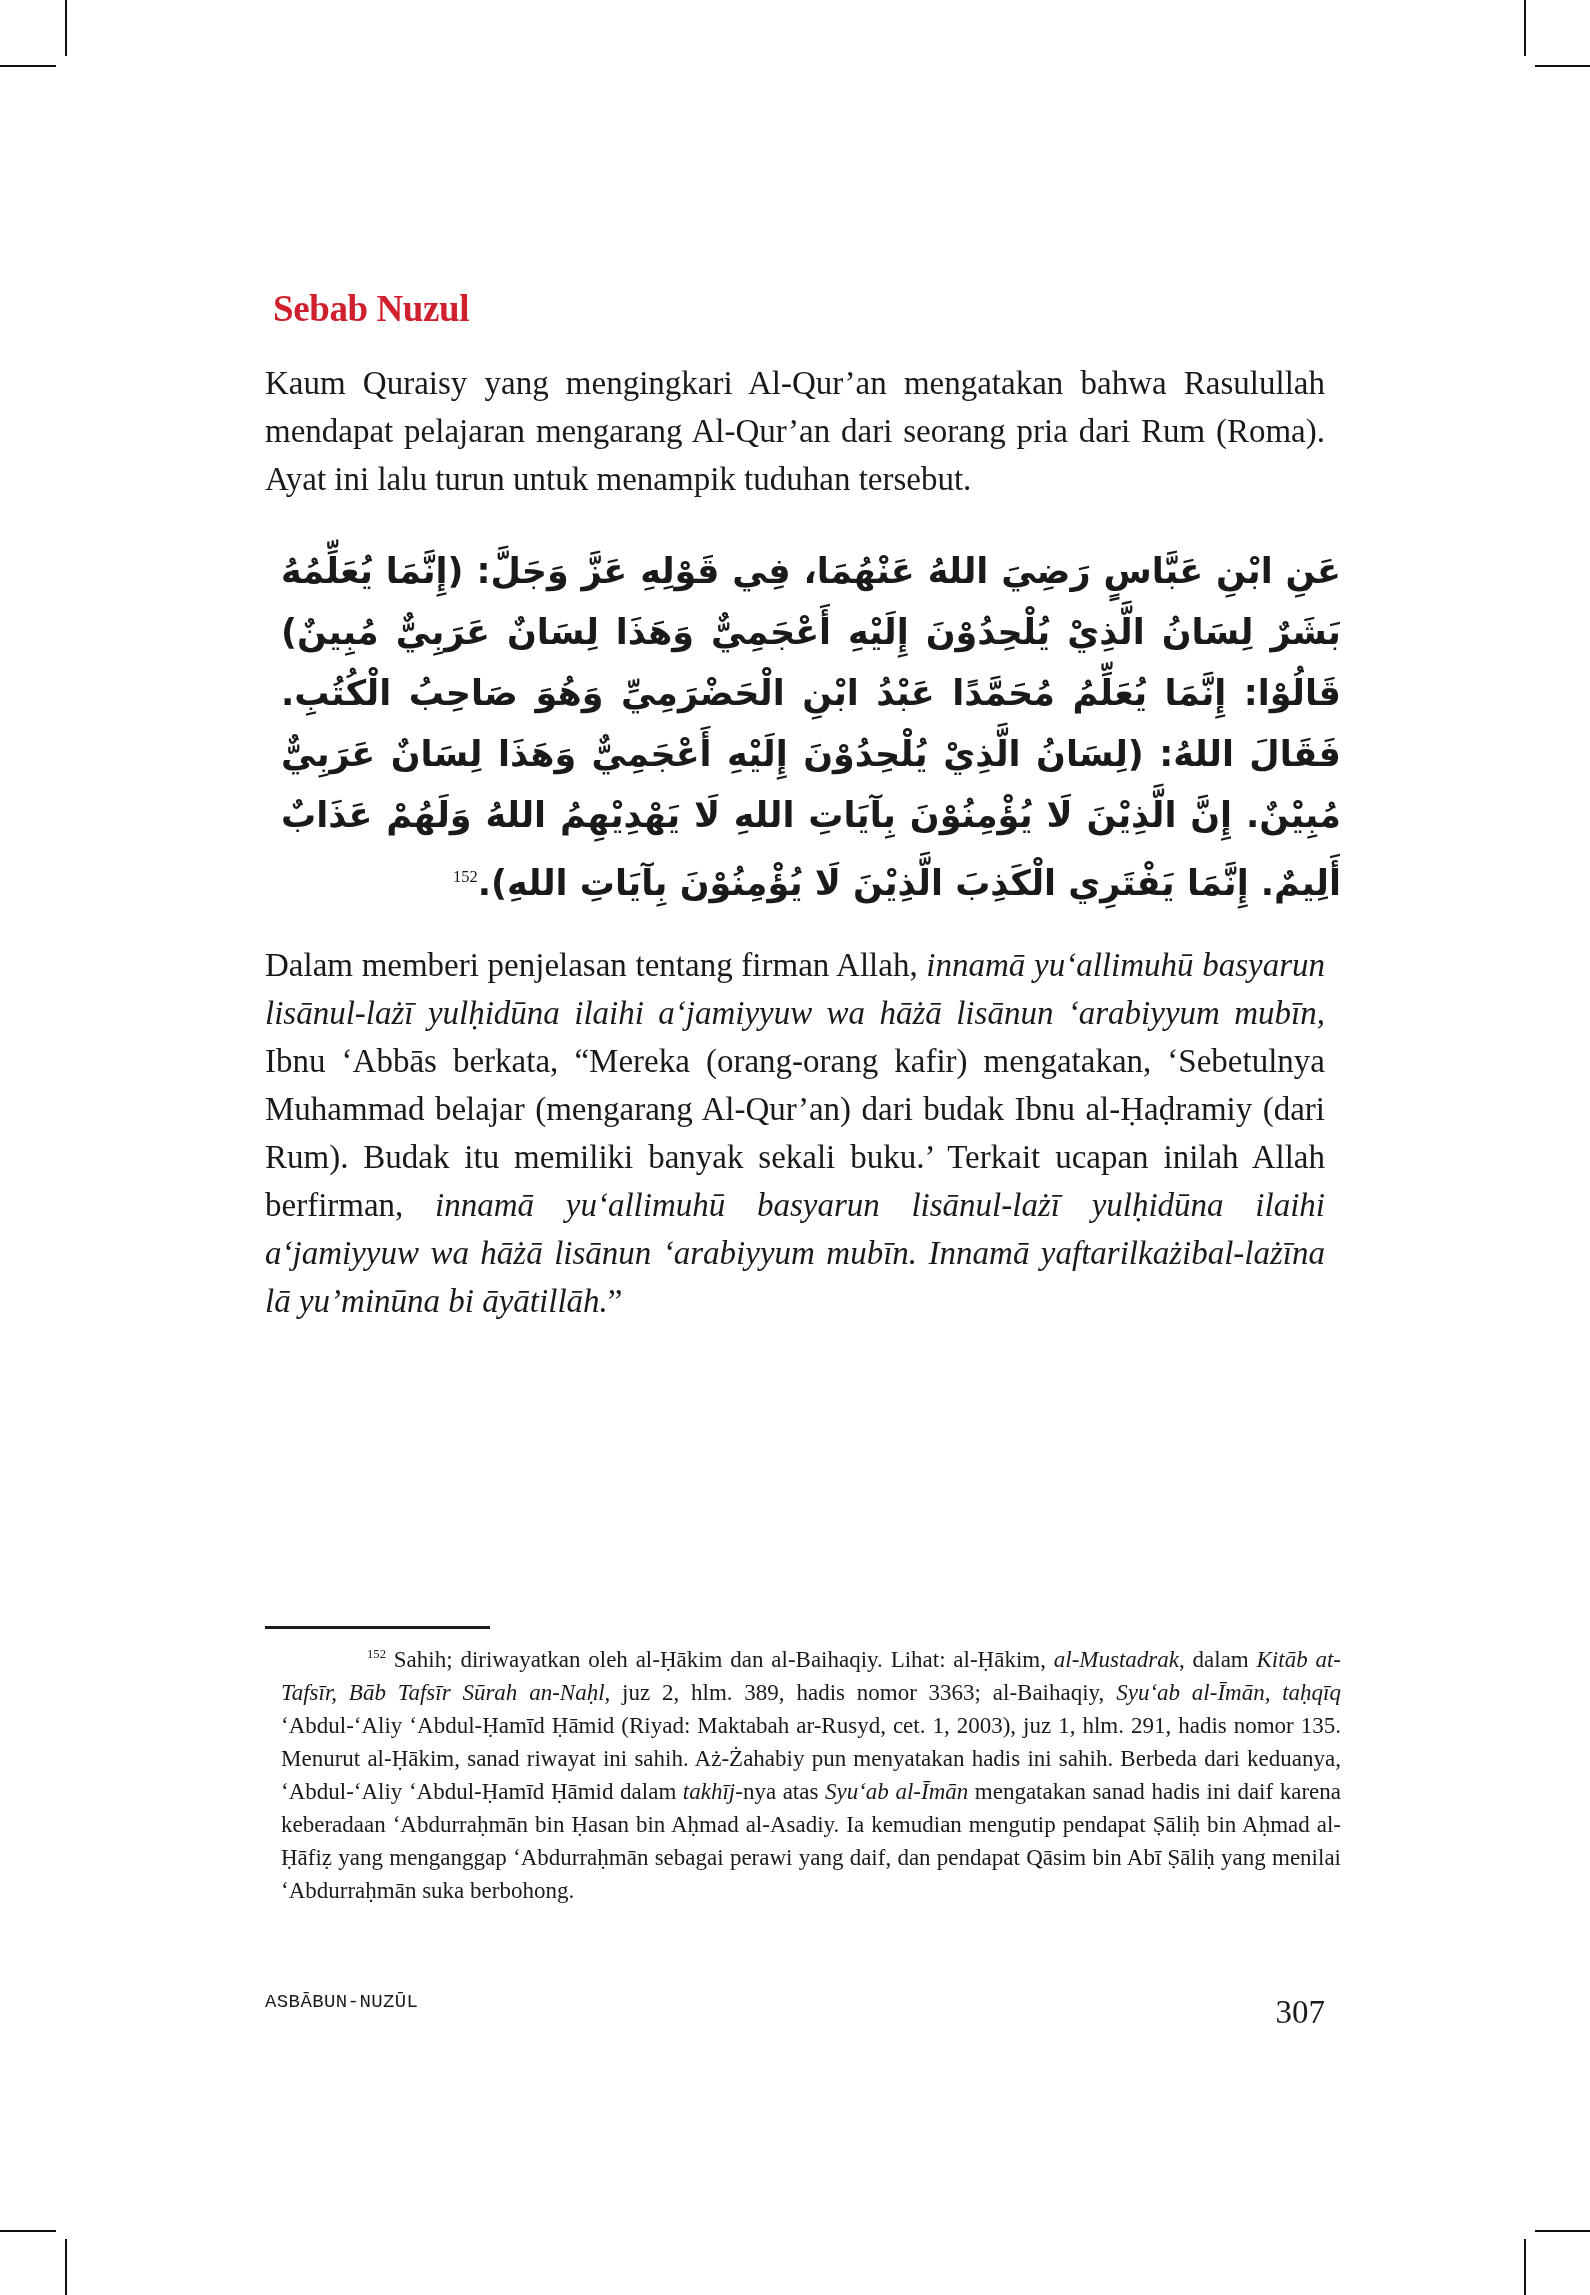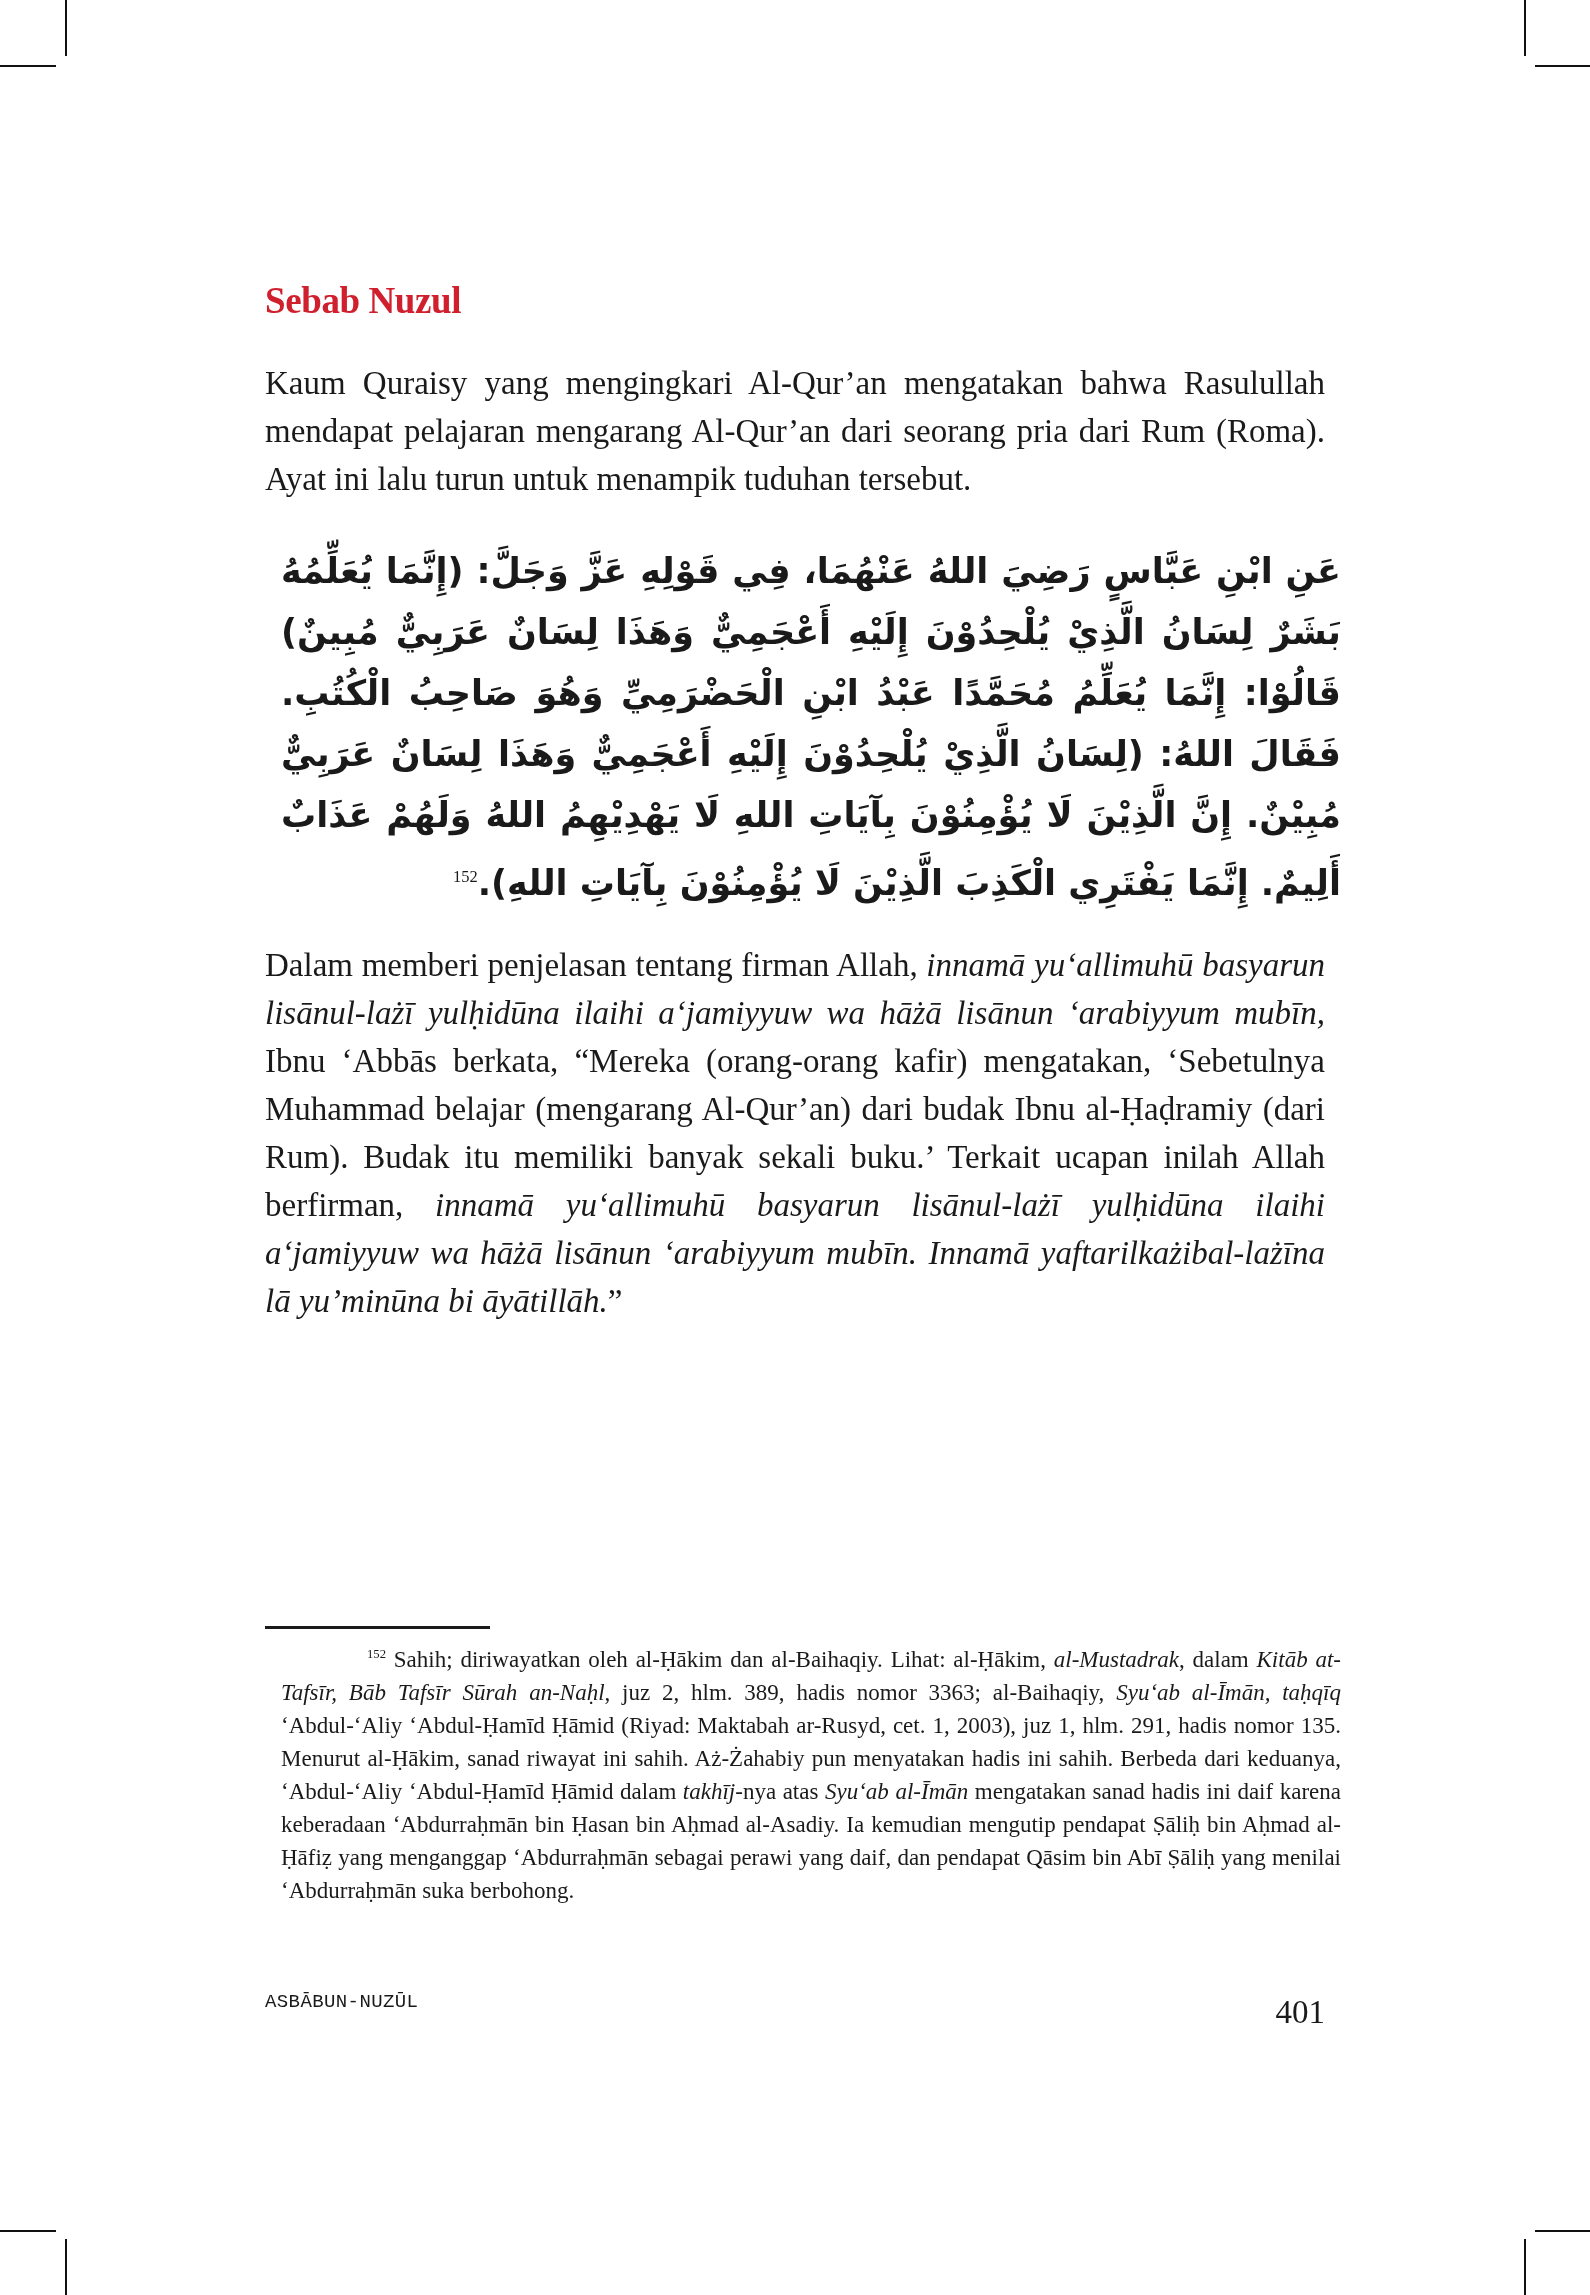--- a/index.html
+++ b/index.html
@@ -7,21 +7,21 @@
 
   .crop { position: absolute; background: #111; }
   .crop.v { width: 1.5px; height: 56px; }
   .crop.h { height: 1.5px; width: 56px; }
 
   .page { position: absolute; left: 265px; top: 0; width: 1060px; }
 
   .heading {
     position: absolute; top: 279px; left: 0;
     font-family: "Liberation Serif", serif; font-weight: bold;
-    font-size: 37px; color: #d0202e; margin: 0; letter-spacing: -0.4px;
+    font-size: 37px; color: #d0202e; margin: 8px; letter-spacing: -0.4px;
   }
 
   .para {
     position: absolute; left: 0; width: 1060px;
     font-family: "Liberation Serif", serif; font-size: 33px;
     line-height: 48px; text-align: justify; margin: 0;
     hyphens: manual;
   }
   .para i { font-style: italic; }
   .p1 { top: 359px; }
@@ -73,15 +73,15 @@
 
   <p class="arabic"><span>عَنِ ابْنِ عَبَّاسٍ رَضِيَ اللهُ عَنْهُمَا، فِي قَوْلِهِ عَزَّ وَجَلَّ: (إِنَّمَا يُعَلِّمُهُ بَشَرٌ لِسَانُ الَّذِيْ يُلْحِدُوْنَ إِلَيْهِ أَعْجَمِيٌّ وَهَذَا لِسَانٌ عَرَبِيٌّ مُبِينٌ) قَالُوْا: إِنَّمَا يُعَلِّمُ مُحَمَّدًا عَبْدُ ابْنِ الْحَضْرَمِيِّ وَهُوَ صَاحِبُ الْكُتُبِ. فَقَالَ اللهُ: (لِسَانُ الَّذِيْ يُلْحِدُوْنَ إِلَيْهِ أَعْجَمِيٌّ وَهَذَا لِسَانٌ عَرَبِيٌّ مُبِيْنٌ. إِنَّ الَّذِيْنَ لَا يُؤْمِنُوْنَ بِآيَاتِ اللهِ لَا يَهْدِيْهِمُ اللهُ وَلَهُمْ عَذَابٌ أَلِيمٌ. إِنَّمَا يَفْتَرِي الْكَذِبَ الَّذِيْنَ لَا يُؤْمِنُوْنَ بِآيَاتِ اللهِ).</span><span class="fnref">152</span></p>
 
   <p class="para p2"><span>Dalam memberi penjelasan tentang firman Allah, </span><i>innamā yu‘allimuhū ba­syarun lisānul-lażī yulḥidūna ilaihi a‘jamiyyuw wa hāżā lisānun ‘arabiyyum mubīn,</i><span> Ibnu ‘Abbās berkata, “Mereka (orang-orang kafir) mengatakan, ‘Sebetulnya Muhammad belajar (mengarang Al-Qur’an) dari budak Ibnu al-Ḥaḍramiy (dari Rum). Budak itu memiliki banyak sekali buku.’ Terkait ucapan inilah Allah berfirman, </span><i>innamā yu‘allimuhū basyarun lisānul-lażī yul­ḥidūna ilaihi a‘jamiyyuw wa hāżā lisānun ‘arabiyyum mubīn. Innamā yaftaril­każibal-lażīna lā yu’minūna bi āyātillāh.</i><span>”</span></p>
 
   <div class="fn-rule"></div>
 
   <p class="footnote"><sup>152</sup><span> Sahih; diriwayatkan oleh al-Ḥākim dan al-Baihaqiy. Lihat: al-Ḥākim, </span><i>al-Mustadrak</i><span>, dalam </span><i>Kitāb at-Tafsīr, Bāb Tafsīr Sūrah an-Naḥl</i><span>, juz 2, hlm. 389, hadis nomor 3363; al-Baihaqiy, </span><i>Syu‘ab al-Īmān, taḥqīq</i><span> ‘Abdul-‘Aliy ‘Abdul-Ḥamīd Ḥāmid (Riyad: Maktabah ar-Rusyd, cet. 1, 2003), juz 1, hlm. 291, hadis nomor 135. Menurut al-Ḥākim, sanad riwayat ini sahih. Aż-Żahabiy pun menyatakan hadis ini sahih. Berbeda dari keduanya, ‘Abdul-‘Aliy ‘Abdul-Ḥamīd Ḥāmid dalam </span><i>takhīj</i><span>-nya atas </span><i>Syu‘ab al-Īmān</i><span> mengatakan sanad hadis ini daif karena keberadaan ‘Abdurraḥmān bin Ḥasan bin Aḥmad al-Asadiy. Ia kemudian mengutip pendapat Ṣāliḥ bin Aḥmad al-Ḥāfiẓ yang menganggap ‘Abdurraḥmān sebagai perawi yang daif, dan pendapat Qāsim bin Abī Ṣāliḥ yang menilai ‘Abdur­raḥmān suka berbohong.</span></p>
 
   <div class="running-head">ASBĀBUN-NUZŪL</div>
-  <div class="page-number">401</div>
+  <div class="page-number">307</div>
 </div>
 
 
 </body></html>

